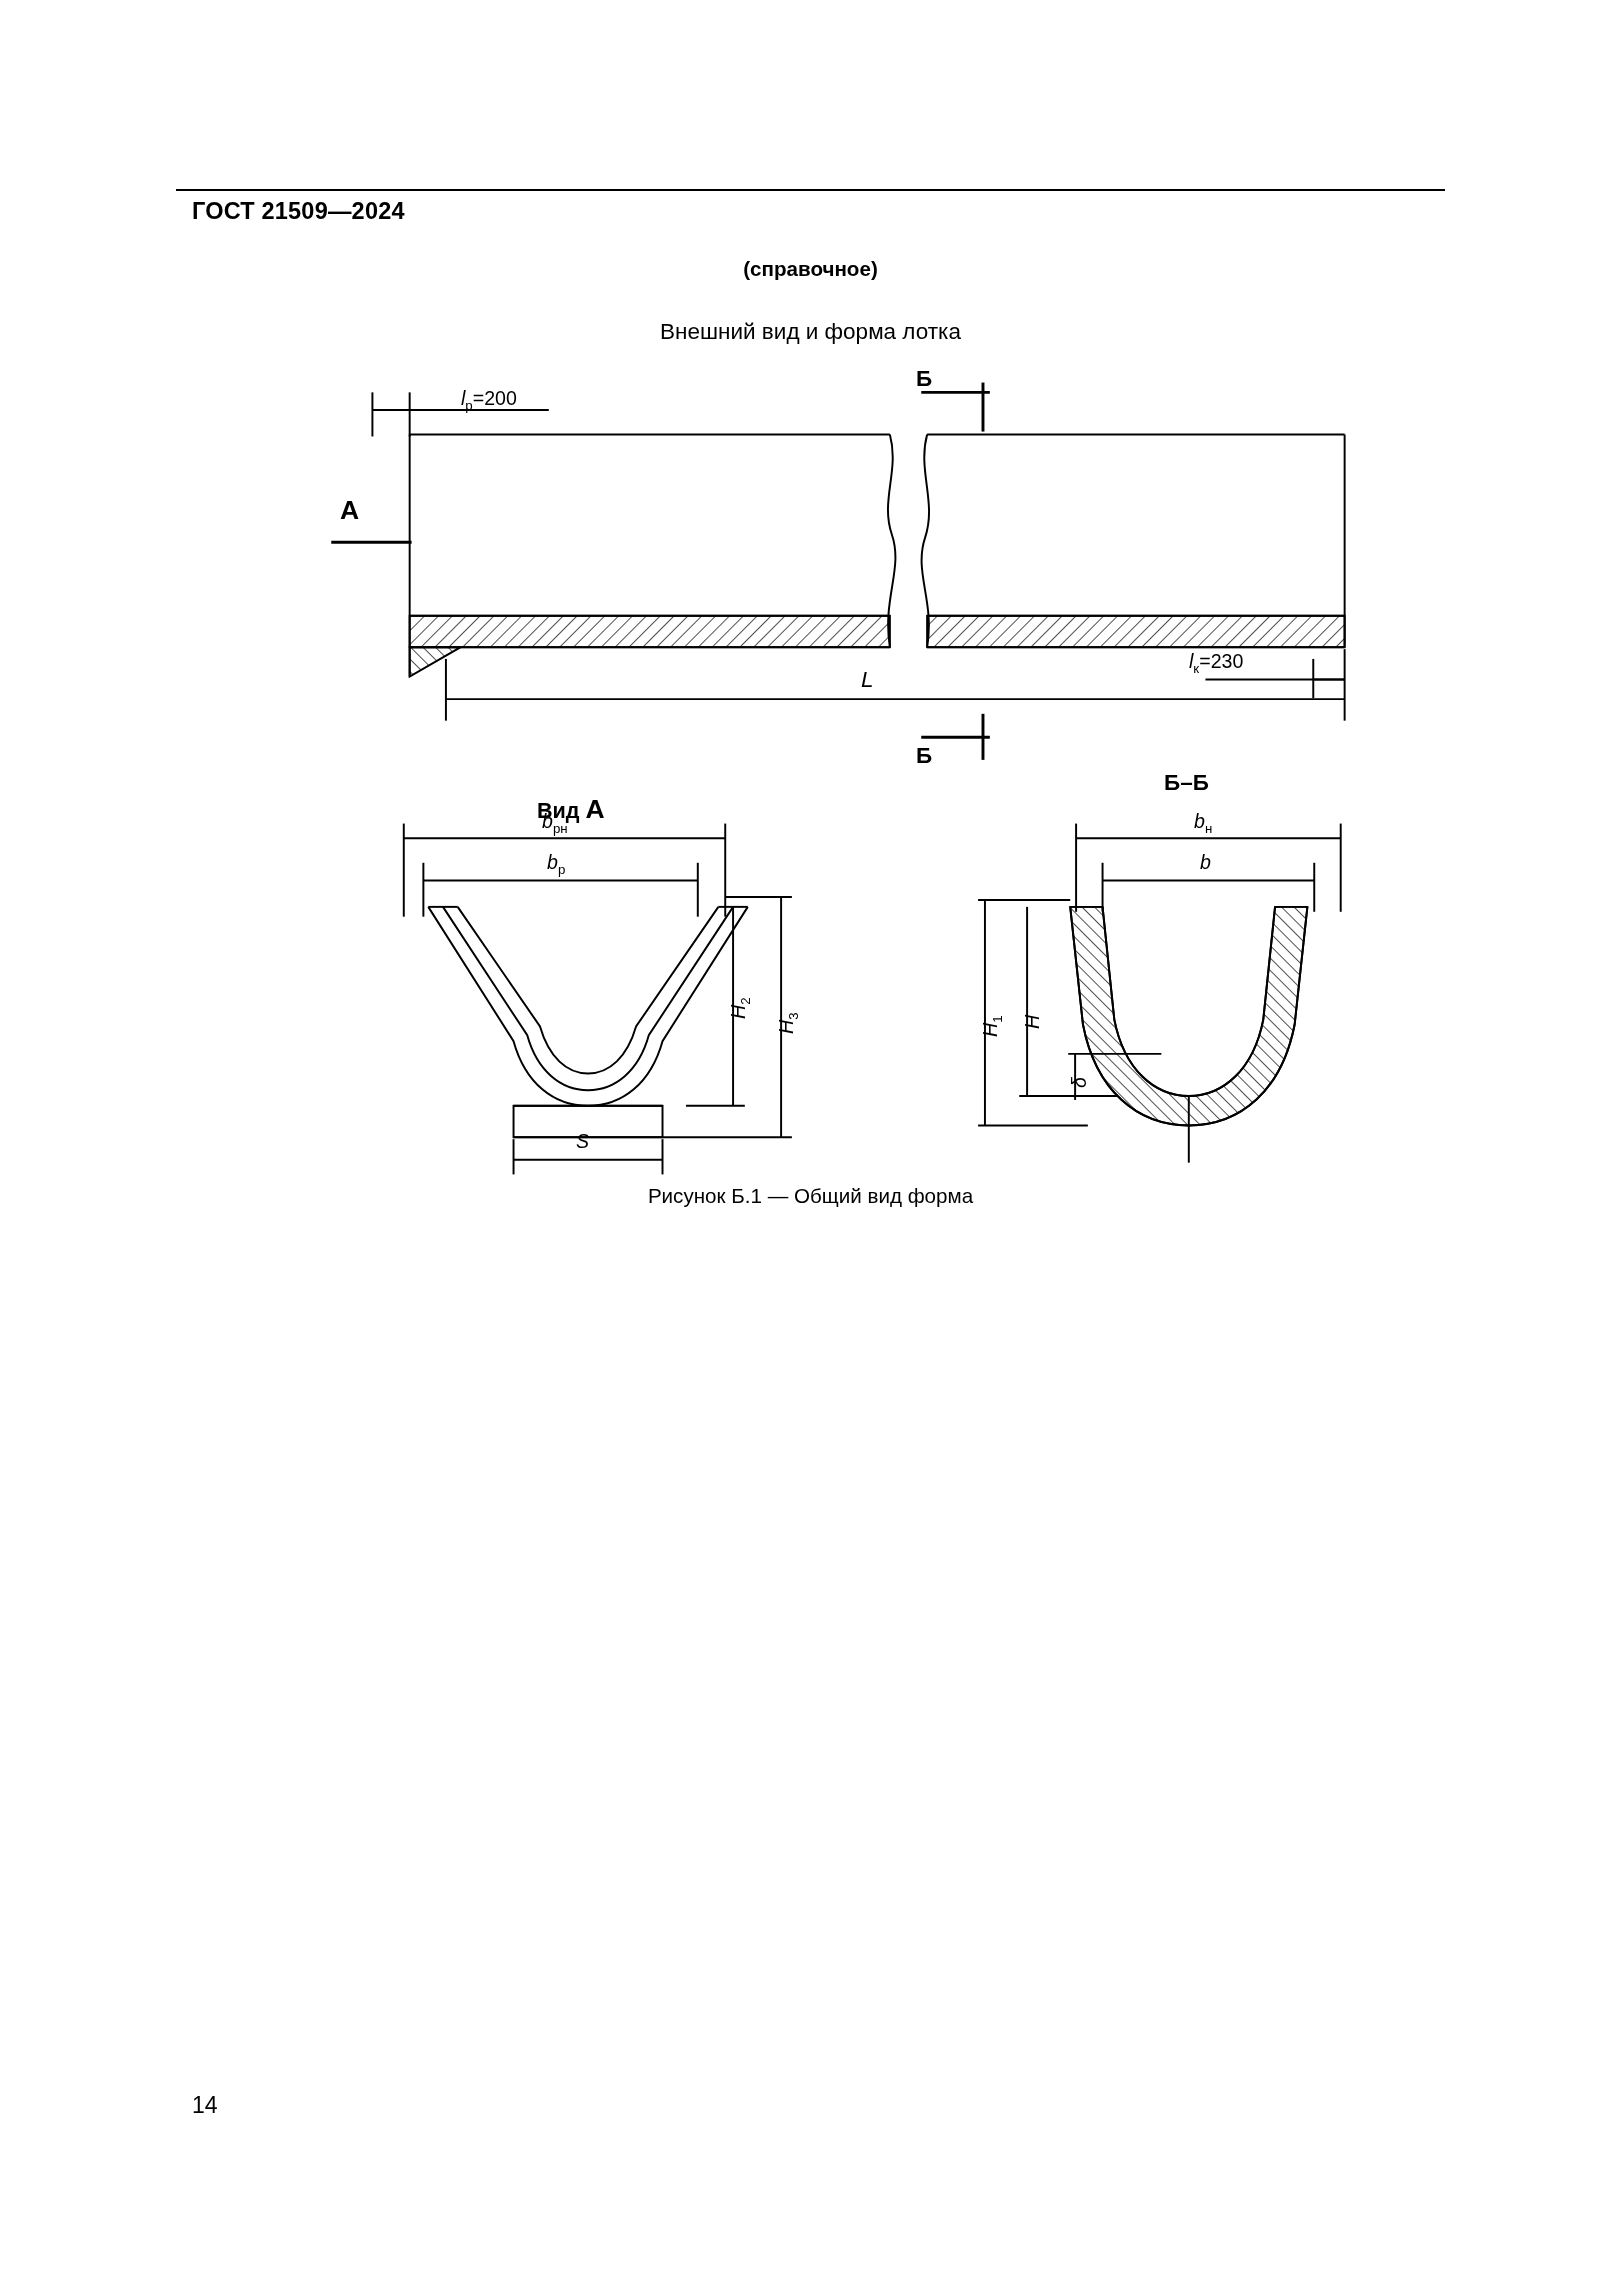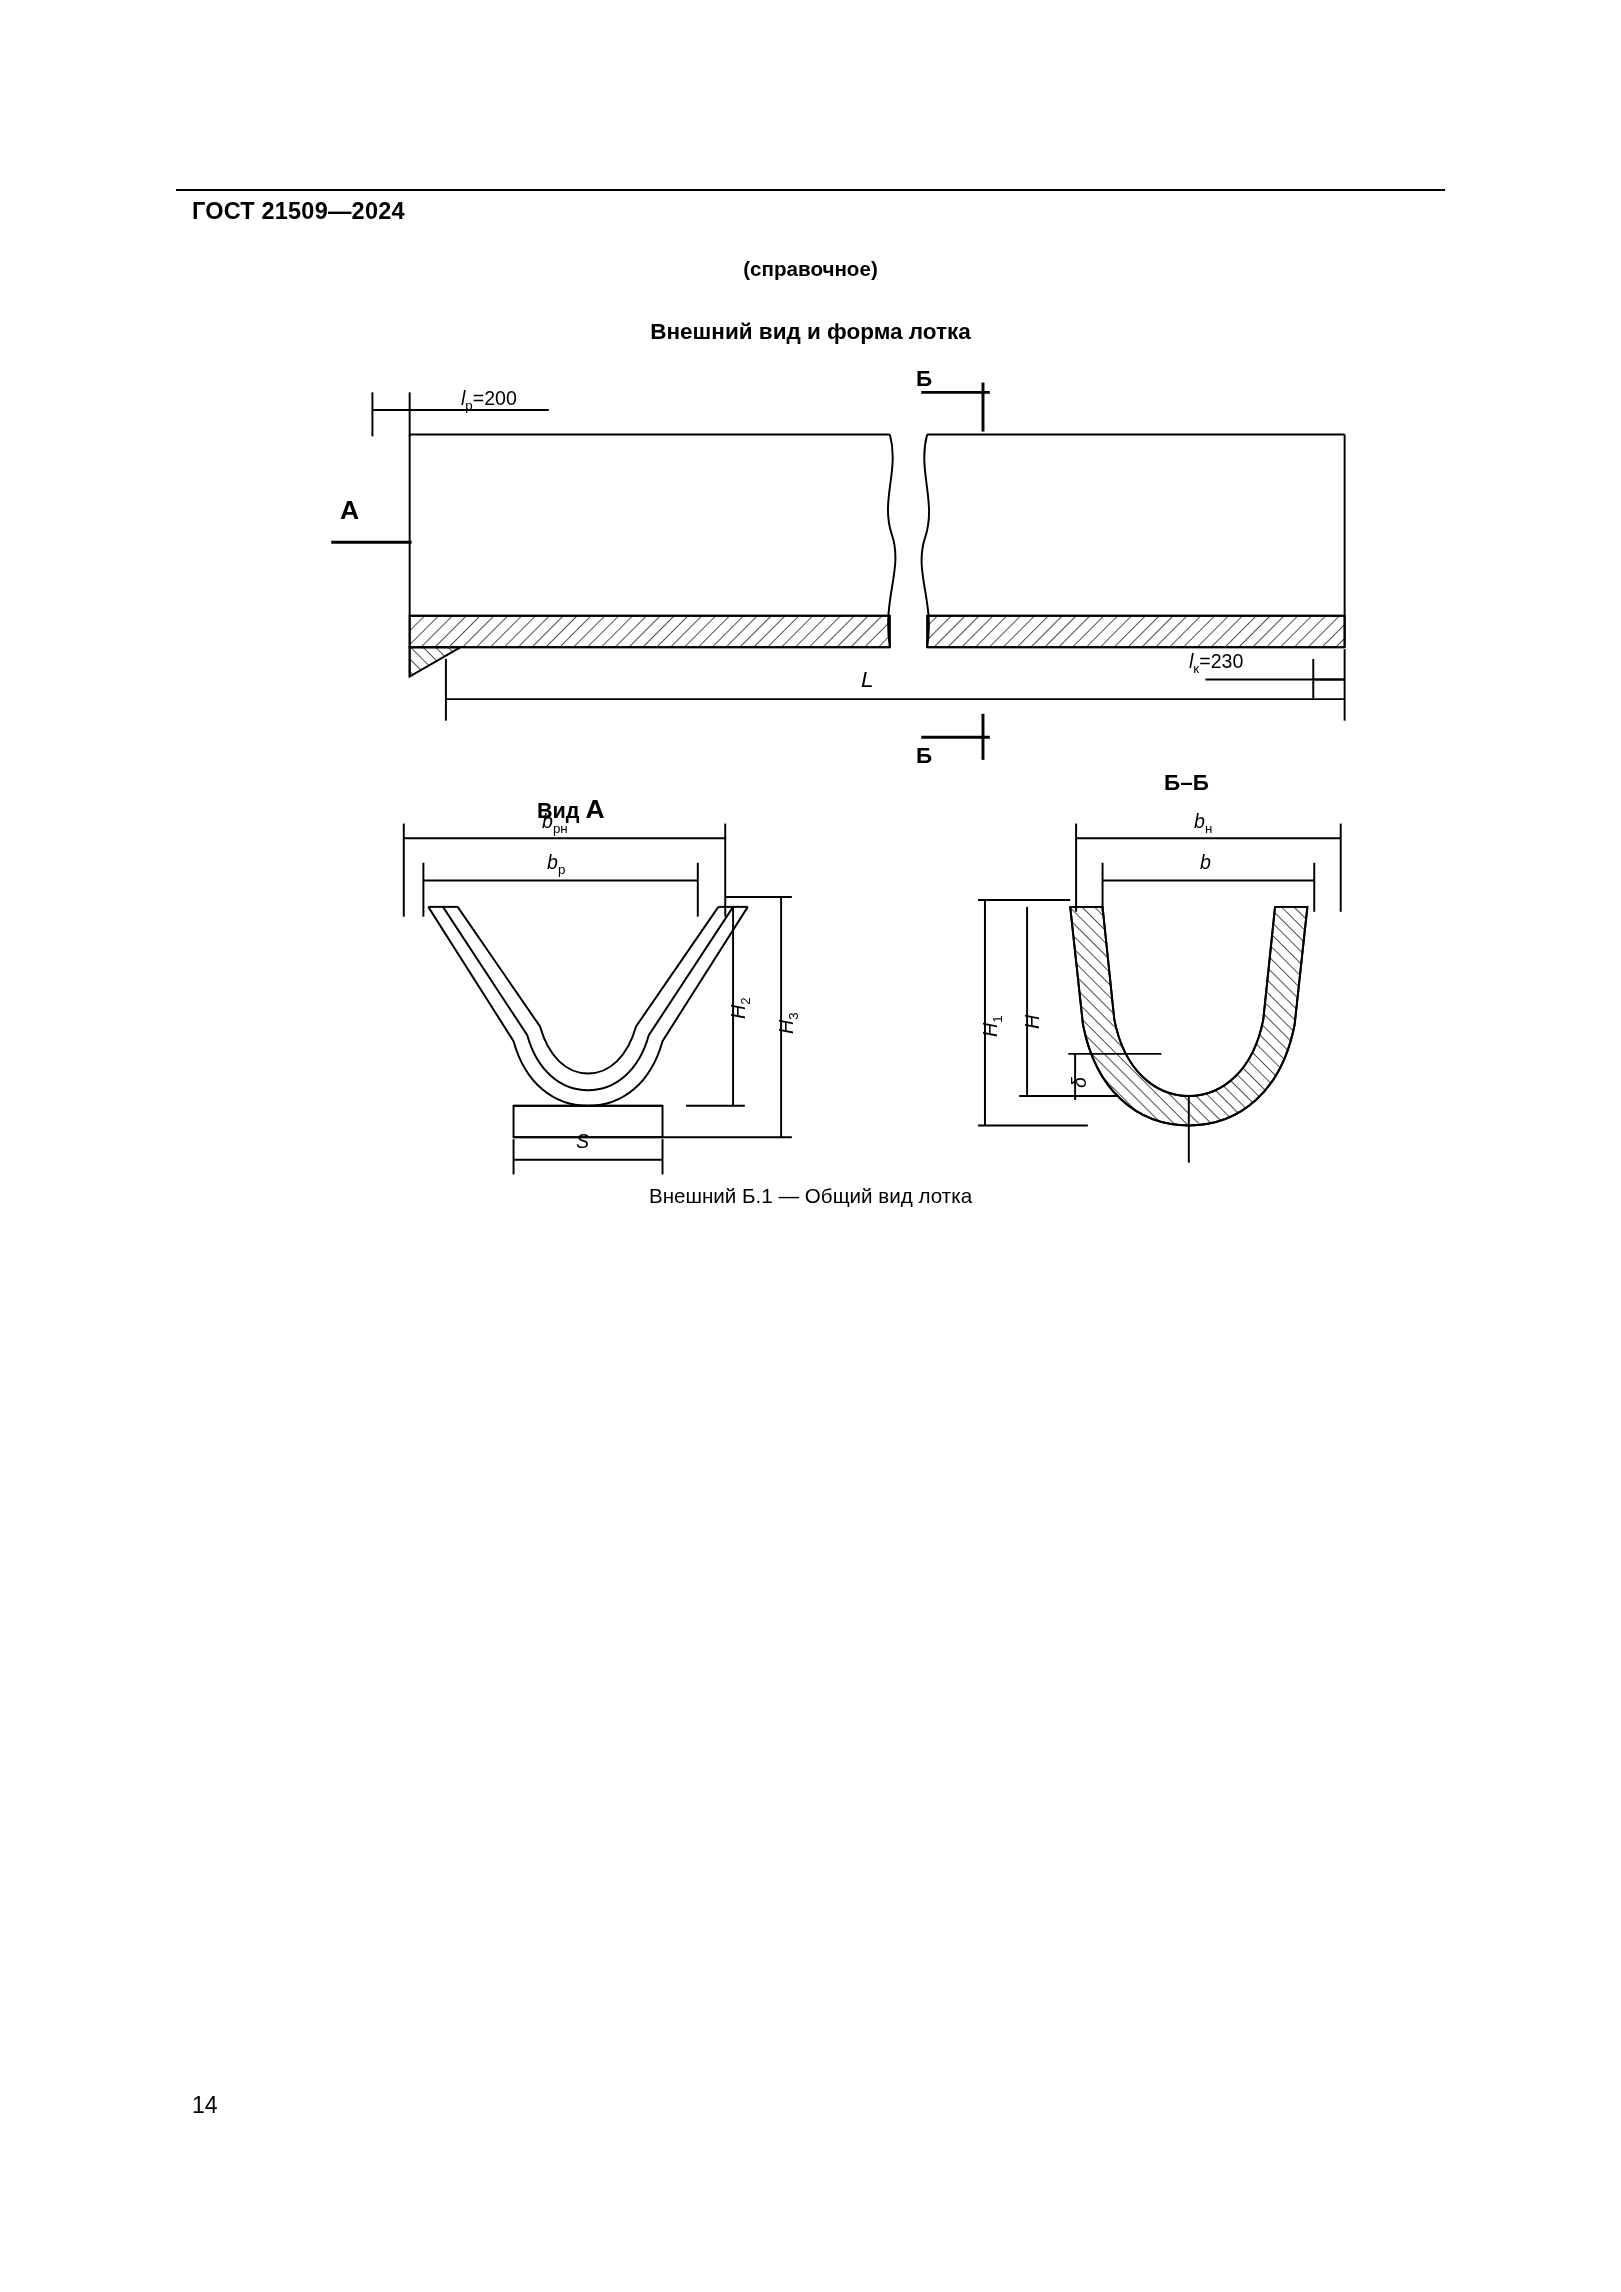--- a/index.html
+++ b/index.html
@@ -59,21 +59,21 @@
     font-size: 20.6px;
     font-weight: bold;
   }
   .section-title {
     position: absolute;
     top: 319px;
     left: 0;
     width: 100%;
     text-align: center;
     font-size: 22.5px;
-    font-weight: bold;
+    font-weight: normal;
   }
 
   
   .fig-caption {
     position: absolute;
     top: 1184px;
     left: 0;
     width: 100%;
     text-align: center;
     font-size: 20.6px;
@@ -291,17 +291,17 @@
   <div class="lbl lbl-it" style="left:1194px; top:810px;">
     <span>b</span><sub>н</sub>
   </div>
   <div class="lbl lbl-it" style="left:1200px; top:851px;">b</div>
   <div class="lbl lbl-it rot90" style="left:979px; top:1037px;">
     <span>H</span><sub>1</sub>
   </div>
   <div class="lbl lbl-it rot90" style="left:1021px; top:1029px;">H</div>
   <div class="lbl lbl-it rot90" style="left:1068px; top:1088px;">δ</div>
 
-  <div class="fig-caption">Внешний Б.1 — Общий вид лотка</div>
+  <div class="fig-caption">Рисунок Б.1 — Общий вид форма</div>
 
   <div class="page-number">14</div>
 </div>
 
 
 </body></html>

